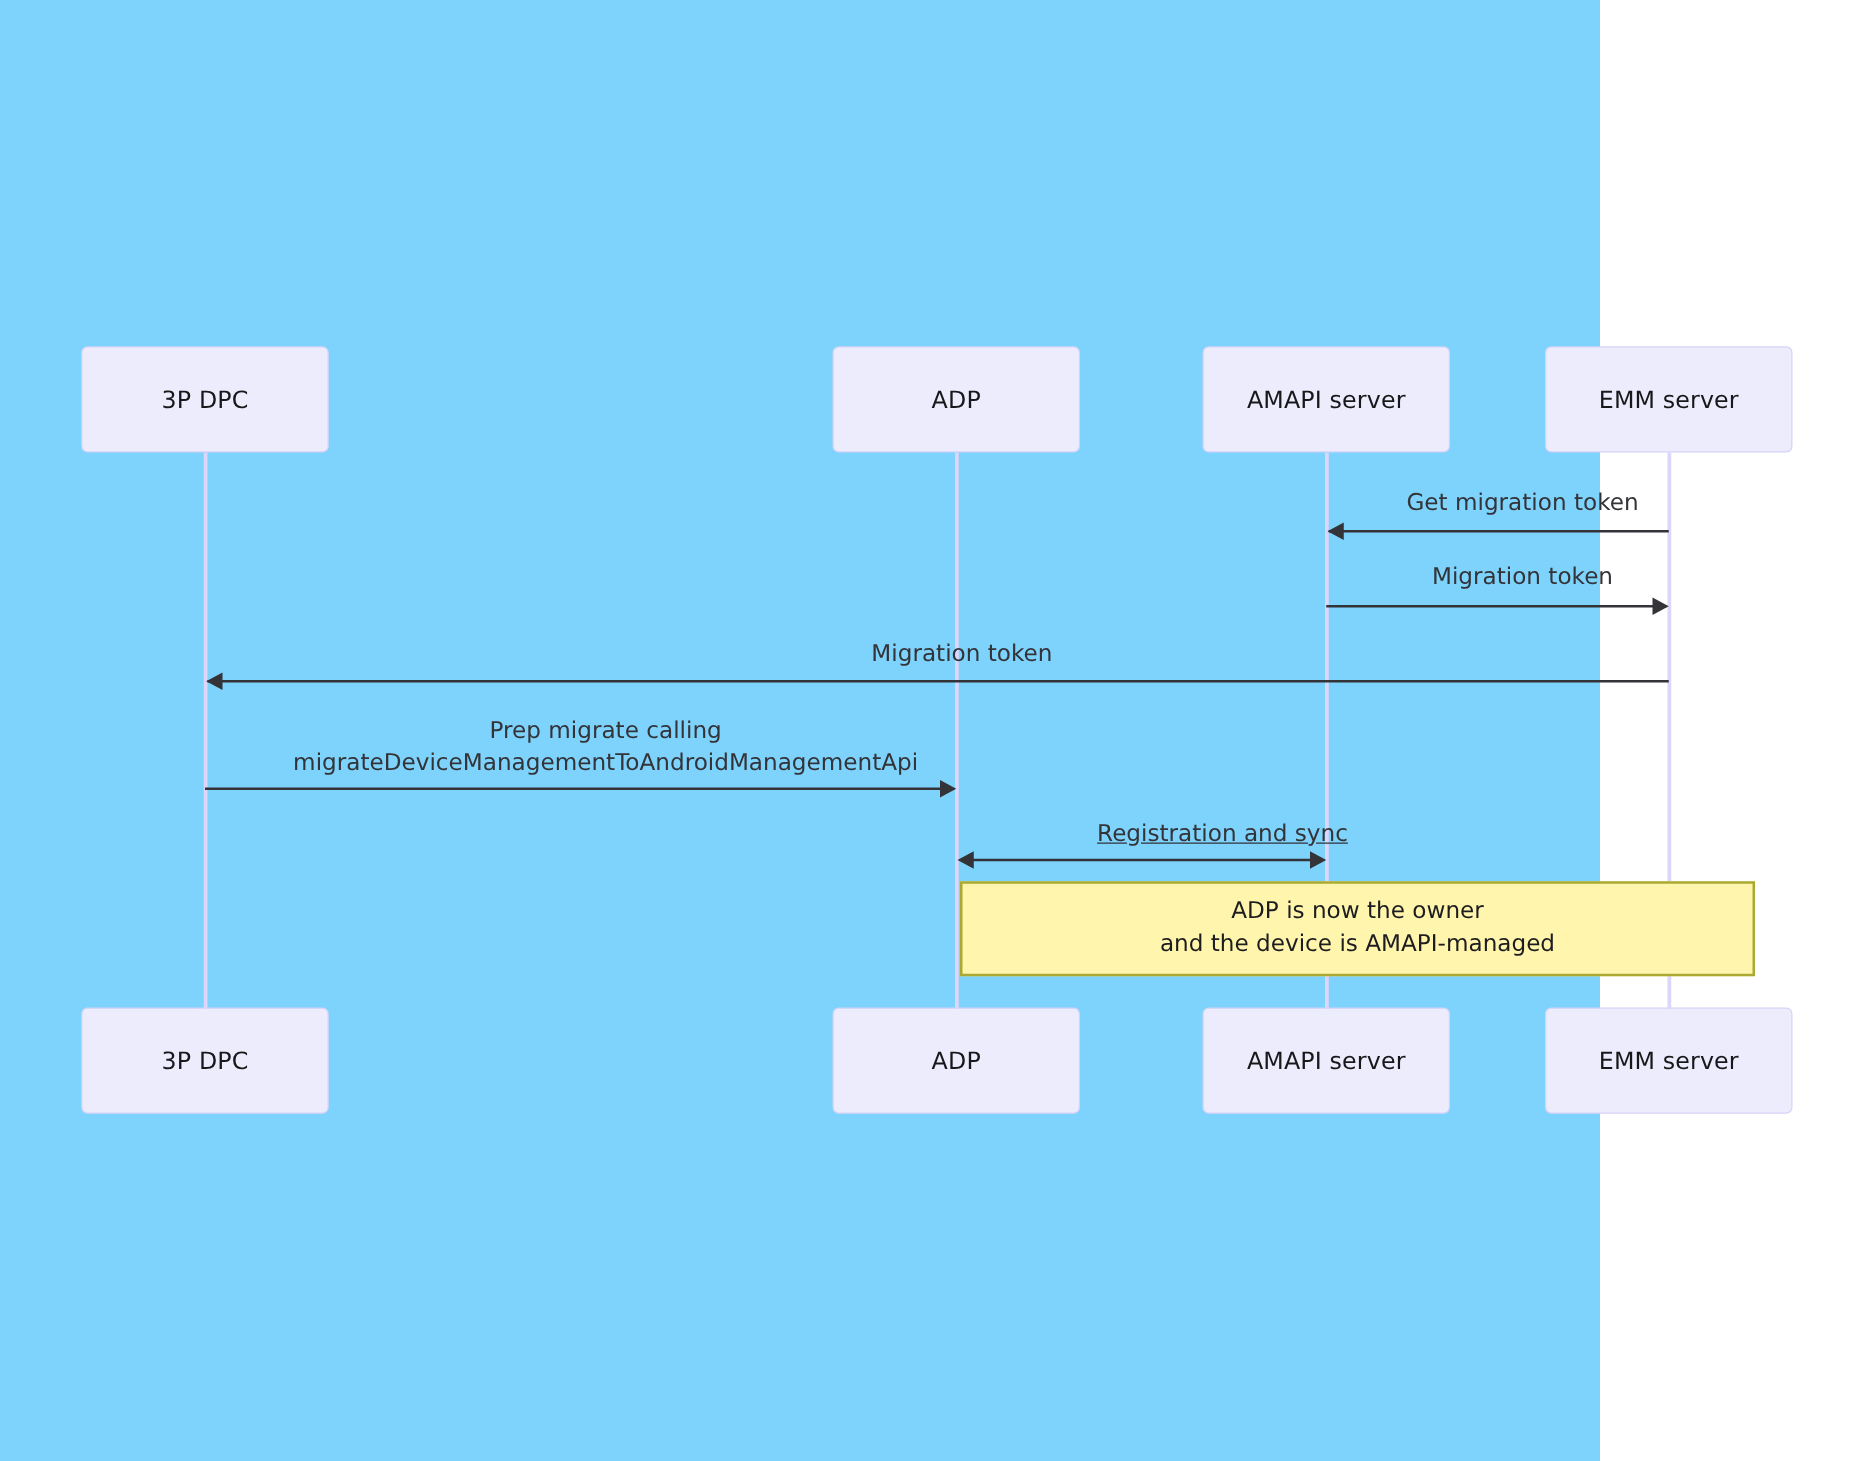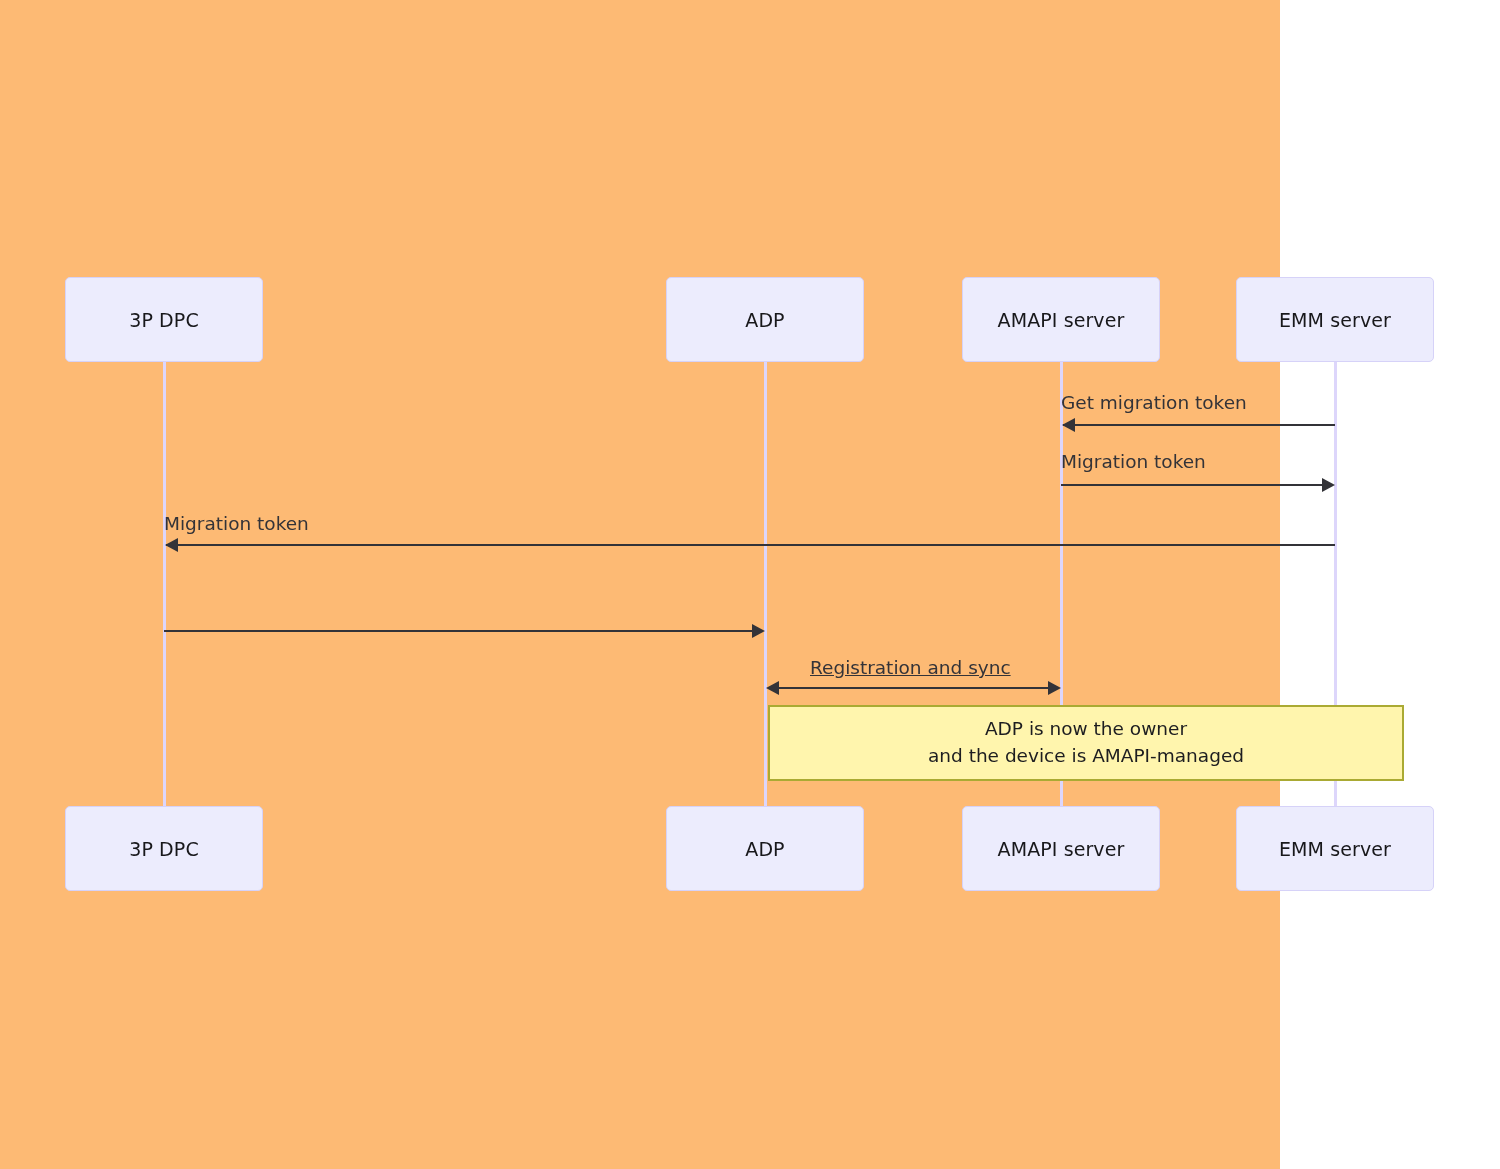--- a/index.html
+++ b/index.html
@@ -10,21 +10,21 @@
   body {
     width: 1500px;
     height: 1169px;
     font-family: "DejaVu Sans", sans-serif;
     overflow: hidden;
   }
   #diagram {
     position: relative;
     width: 1280px;
     height: 1169px;
-    background: #fdba74;
+    background: #7dd3fc;
   }
   
   .participant {
     position: absolute;
     box-sizing: border-box;
     background: #ececfd;
     border: 1px solid #d6d2f8;
     border-radius: 5px;
     display: flex;
     align-items: center;
@@ -40,22 +40,24 @@
     position: absolute;
     width: 3px;
     background: #ddd6fb;
   }
 
   
   .msg-label {
     position: absolute;
     font-size: 18.5px;
     color: #333338;
+    text-align: center;
     white-space: pre;
     line-height: 1.42;
+    margin-left: 20px;
   }
   .msg-line {
     position: absolute;
     height: 0;
     border-top: 2px solid #333338;
   }
   .arrow-head {
     position: absolute;
     width: 0;
     height: 0;
@@ -115,20 +117,22 @@
   <div class="arrow-head arrow-left" style="left:1062px; top:418px;"></div>
 
   <div class="msg-label" style="left:1061px; top:449px; width:274px;">Migration token</div>
   <div class="msg-line" style="left:1061px; top:484px; width:272px;"></div>
   <div class="arrow-head arrow-right" style="left:1322px; top:478px;"></div>
 
   <div class="msg-label" style="left:164px; top:511px; width:1171px;">Migration token</div>
   <div class="msg-line" style="left:166px; top:544px; width:1169px;"></div>
   <div class="arrow-head arrow-left" style="left:165px; top:538px;"></div>
 
+  <div class="msg-label" style="left:164px; top:572px; width:601px;">Prep migrate calling
+migrateDeviceManagementToAndroidManagementApi</div>
   <div class="msg-line" style="left:164px; top:630px; width:589px;"></div>
   <div class="arrow-head arrow-right" style="left:752px; top:624px;"></div>
 
   <div class="msg-label" style="left:810px; top:655px; width:296px;text-decoration:underline;">Registration and sync</div>
   <div class="msg-line" style="left:777px; top:687px; width:272px;"></div>
   <div class="arrow-head arrow-left" style="left:766px; top:681px;"></div>
   <div class="arrow-head arrow-right" style="left:1048px; top:681px;"></div>
 
   <div class="note" style="left:733px; top:705px; width:636px; height:76px;margin-left:35px;">ADP is now the owner
 and the device is AMAPI-managed</div>

